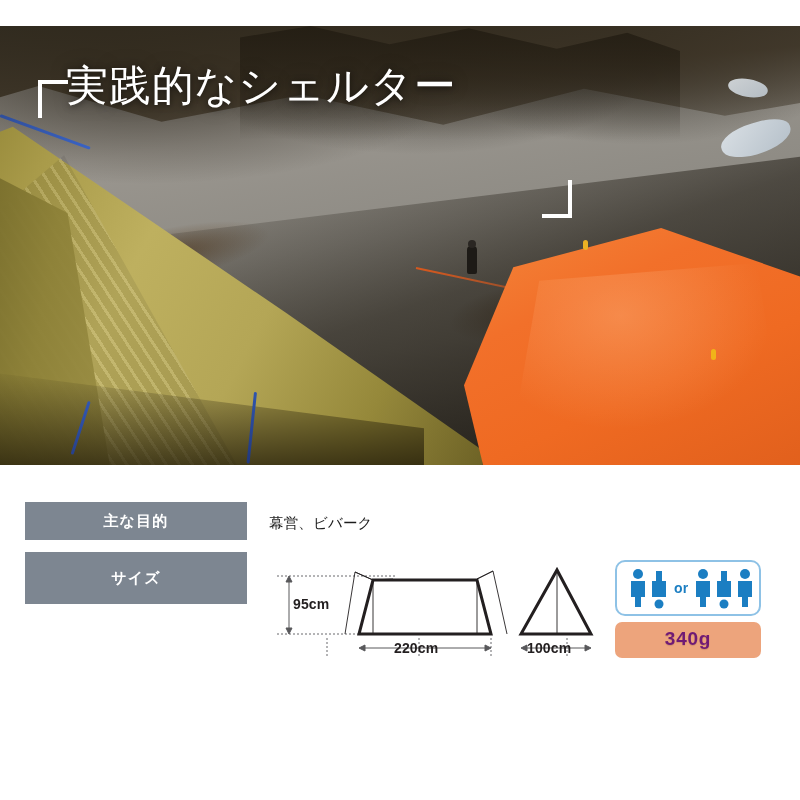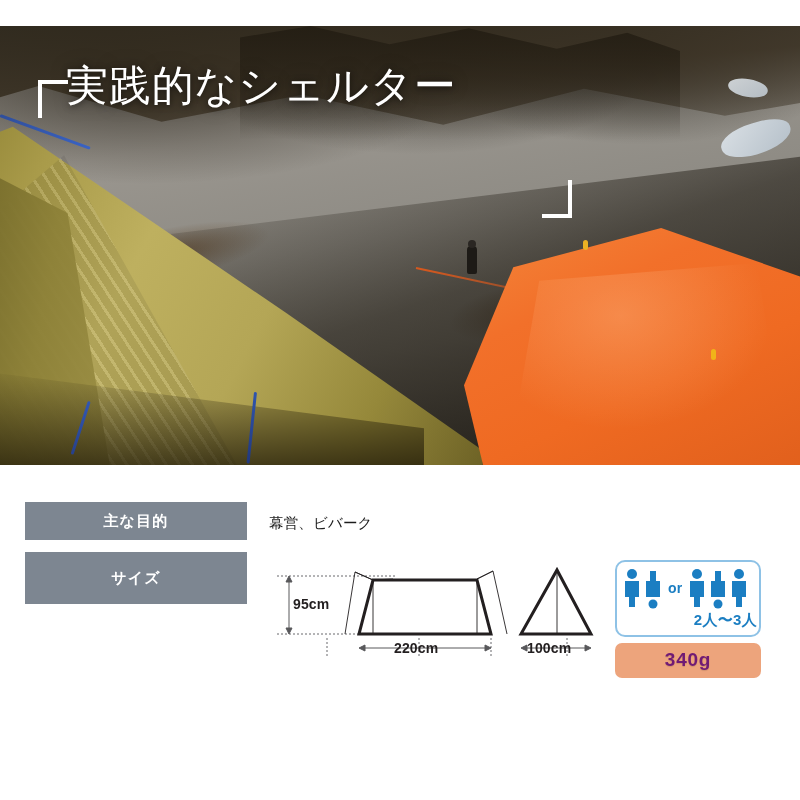--- a/index.html
+++ b/index.html
@@ -316,22 +316,23 @@
   .size-figure { margin-top: 4px; }
   .capacity-block {
     margin-left: 16px;
     margin-top: 8px;
     width: 146px;
   }
   .capacity-card {
     border: 2px solid #8ec2e6;
     border-radius: 10px;
     background: #ffffff;
-    padding: 5px 2px 3px;
-    text-align: right;
+    padding: 5px 8px 3px;
+    text-align: left;
+    text-decoration: underline;
   }
   .capacity-people { display: block; }
   .capacity-text {
     font-size: 15px;
     font-weight: 700;
     color: #1b7ec2;
     letter-spacing: .02em;
     margin-top: -2px;
     display: block;
   }
@@ -473,20 +474,19 @@
                 <circle cx="99" cy="37" r="4.5"></circle>
                 <path d="M92 30h14V14h-4V4h-6v10h-4z"></path>
               </g>
 
               <g>
                 <circle cx="120" cy="7" r="5"></circle>
                 <path d="M113 14h14v16h-4v10h-6V30h-4z"></path>
               </g>
             </g>
           </svg>
-          <span class="capacity-text">2人〜3人</span>
         </div>
         <div class="weight-pill">340g</div>
       </div>
 
     </div>
   </div>
 </div>
 
 </body></html>

